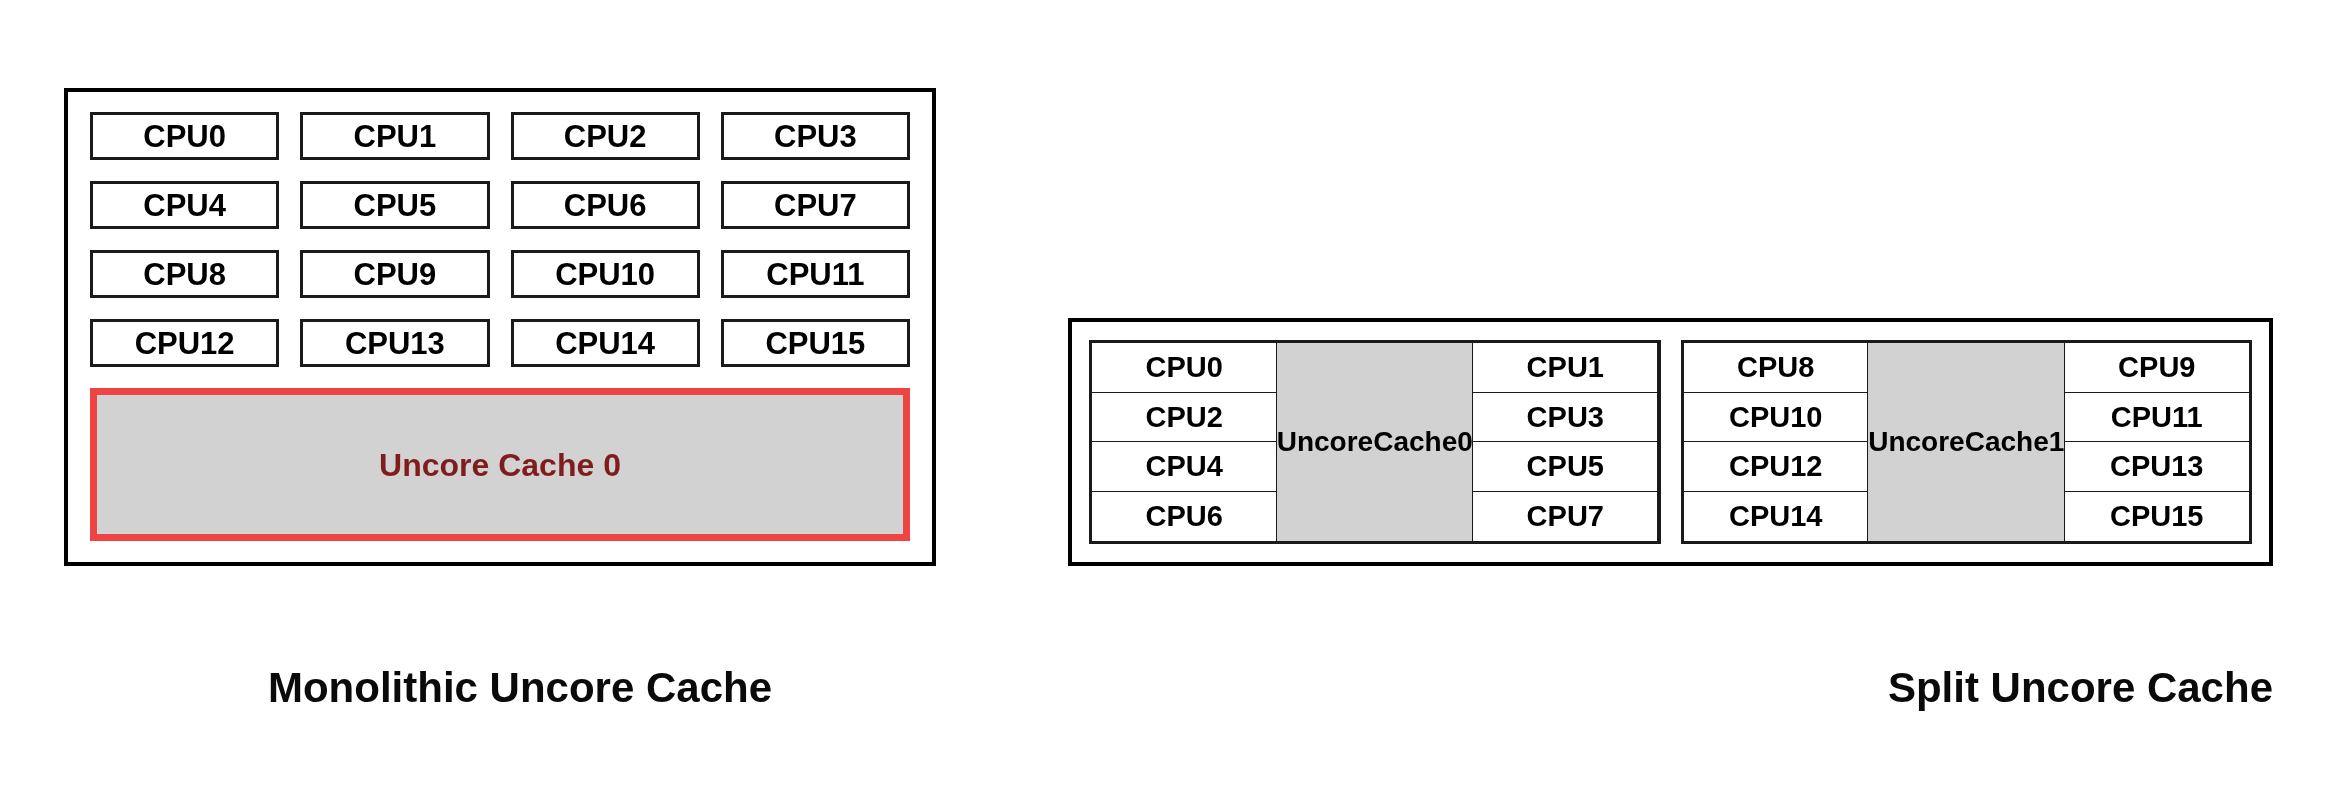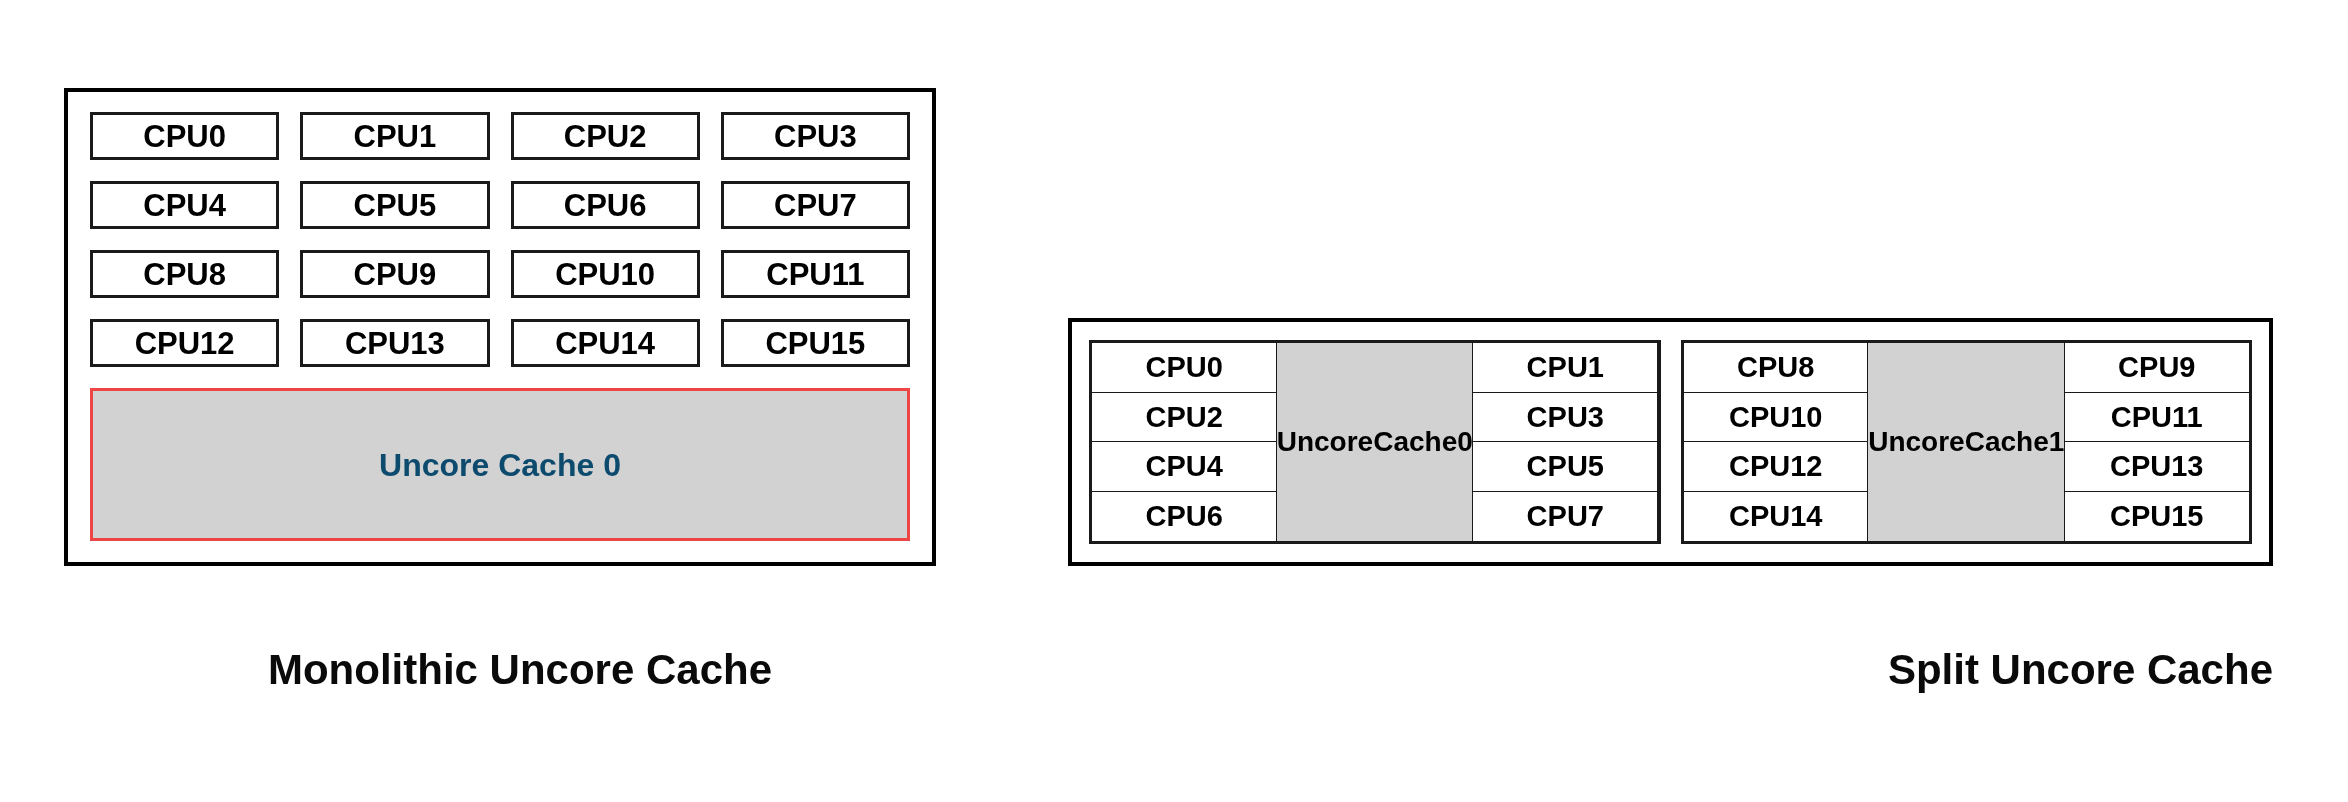--- a/index.html
+++ b/index.html
@@ -26,20 +26,21 @@
   }
   .caption {
     position: absolute;
     text-align: center;
     font-weight: bold;
     font-size: 42px;
     line-height: 44px;
     letter-spacing: 0px;
     white-space: nowrap;
     color: #0a0a0a;
+    margin-top: 18px;
   }
 
   
   #monolithic-panel {
     left: 64px;
     top: 88px;
     width: 872px;
     height: 478px;
     padding: 20px 22px;
   }
@@ -59,29 +60,29 @@
     justify-content: center;
     font-weight: bold;
     font-size: 31px;
     line-height: 31px;
     color: #000000;
   }
   #uncore-mono {
     box-sizing: border-box;
     margin-top: 21px;
     height: 153px;
-    border: 3px solid #ef4444;
+    border: 7px solid #ef4444;
     background: #d2d2d2;
     display: flex;
     align-items: center;
     justify-content: center;
     font-weight: bold;
     font-size: 32px;
     line-height: 34px;
-    color: #0c4a6e;
+    color: #7f1d1d;
   }
 
   
   #split-panel {
     left: 1068px;
     top: 318px;
     width: 1205px;
     height: 248px;
     padding: 18px 17px;
   }

